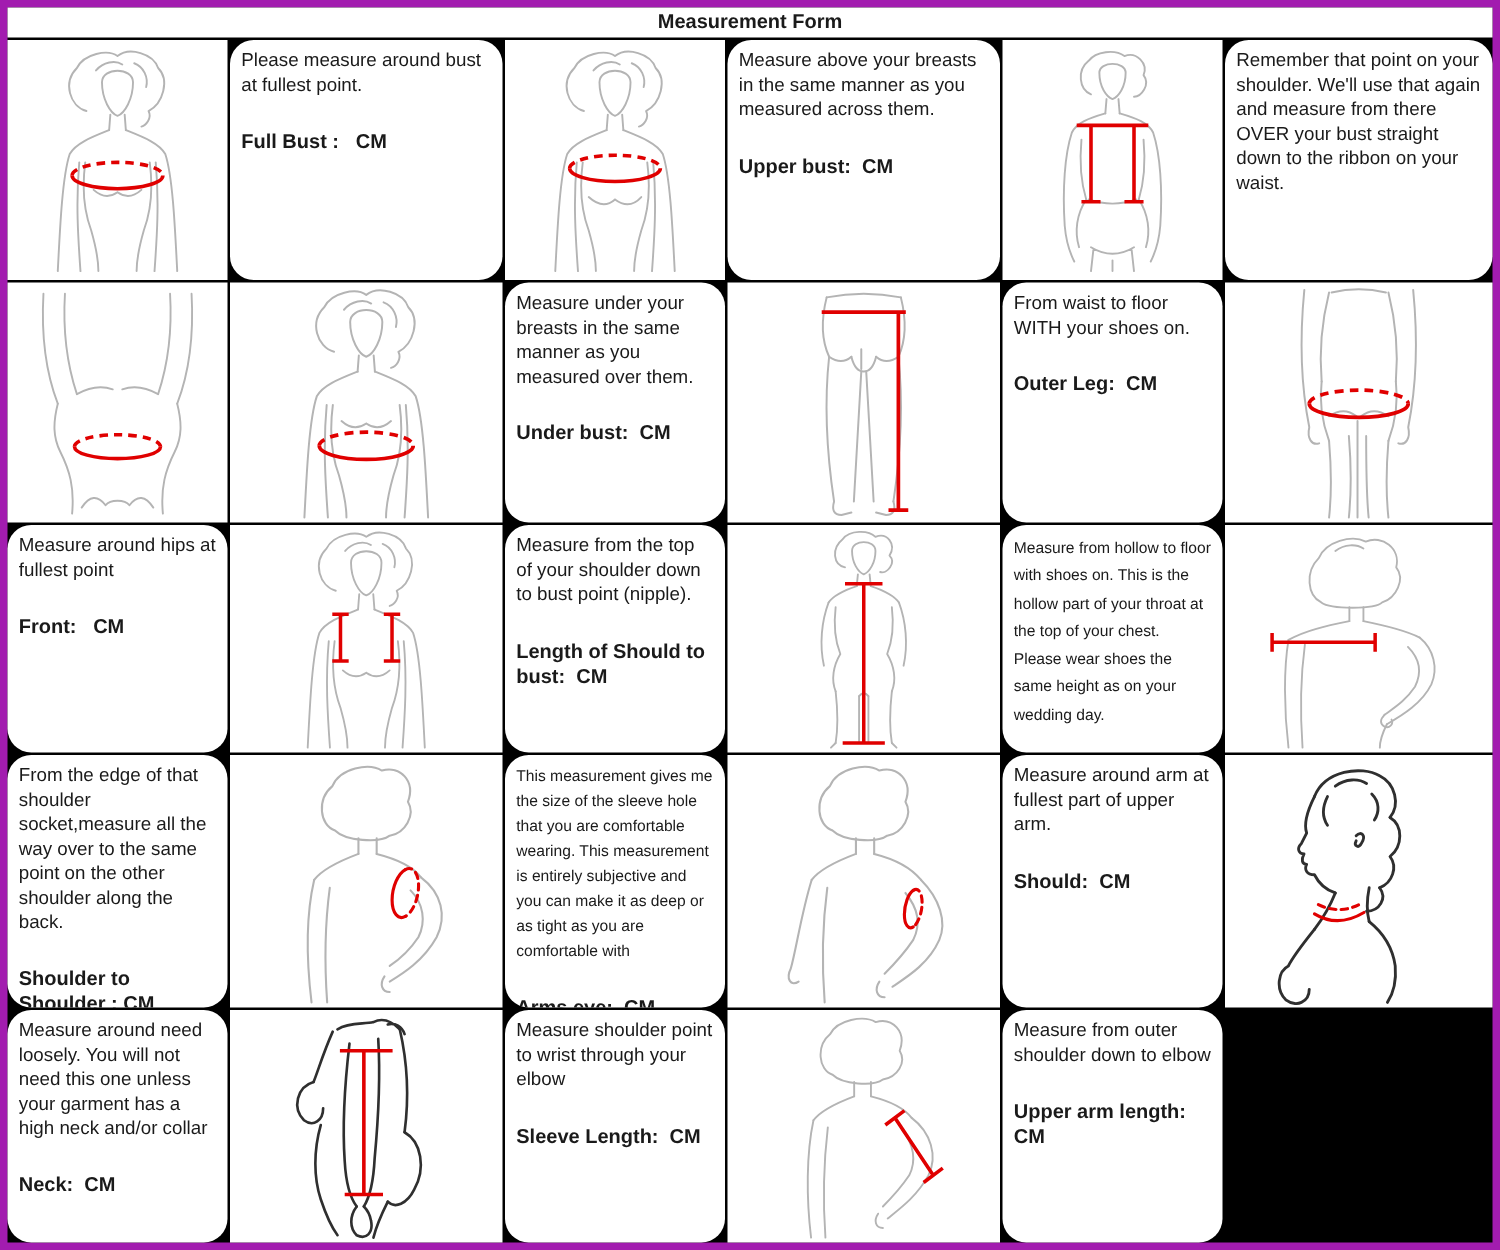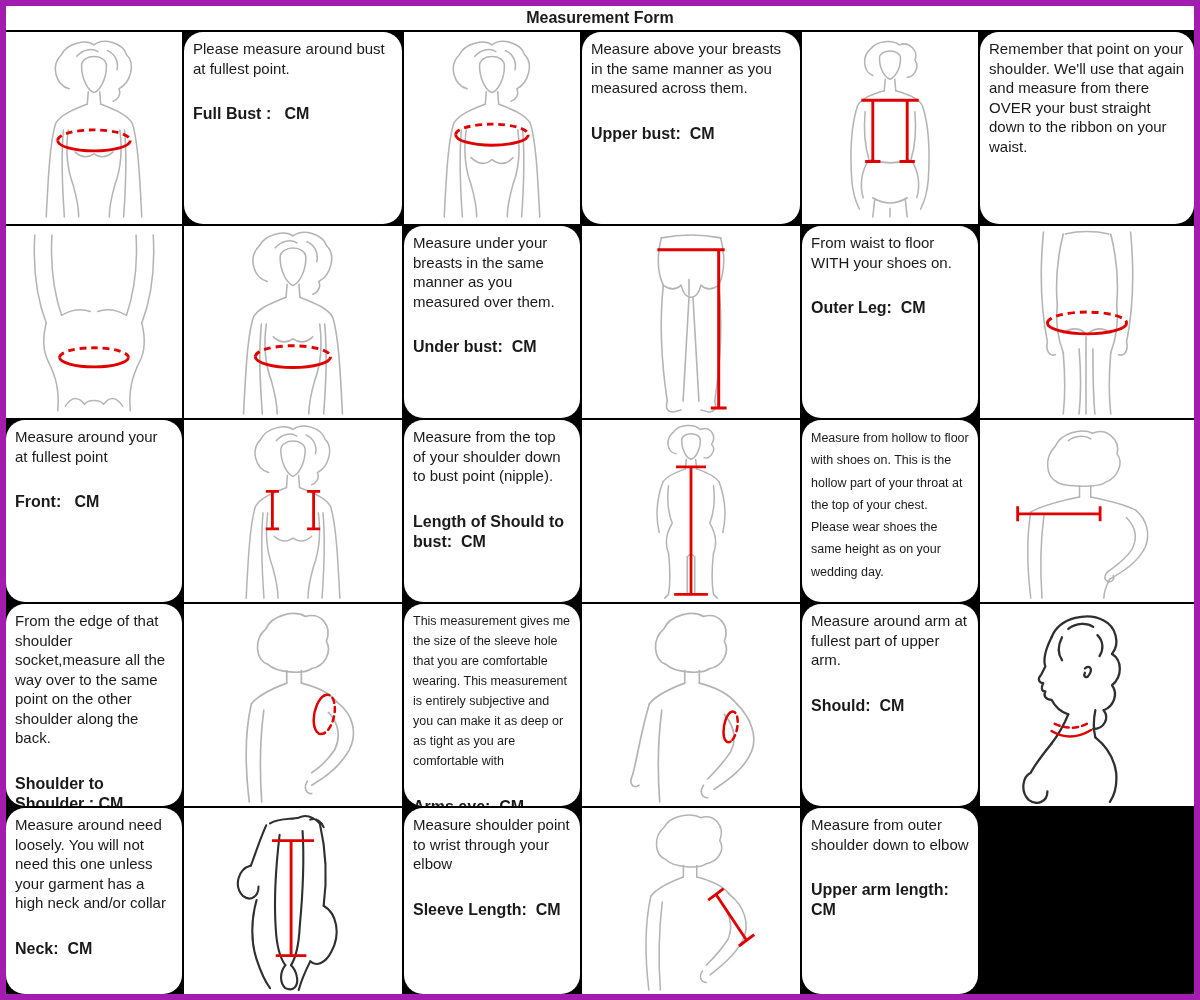--- a/index.html
+++ b/index.html
@@ -158,21 +158,21 @@
       <path class="g" d="M60,78 C58,95 60,110 66,126 M120,78 C122,95 120,110 114,126"></path>
       <path class="g" d="M66,106 Q78,98 88,106 M92,106 Q102,98 114,106"></path>
       <path class="g" d="M89,110 L89,188"></path>
       <path class="g" d="M66,126 C68,150 68,170 66,188 M82,122 C84,146 84,168 82,188"></path>
       <path class="g" d="M114,126 C112,150 112,170 114,188 M96,122 C96,146 96,168 98,188"></path>
       <path class="r" d="M50,96 A40,11 0 0 0 130,96"></path>
       <path class="rd" d="M50,96 A40,11 0 0 1 130,96"></path>
     </svg>
   </div>
   <div class="cell txt v-center">
-    <p class="body">Measure around your at fullest point</p>
+    <p class="body">Measure around hips at fullest point</p>
     <p class="label">Front:   CM</p>
   </div>
   <div class="cell img">
     <svg viewBox="0 0 180 190">
       <path class="g" d="M64,54 C50,50 44,30 56,18 C62,6 82,2 90,8 C100,0 120,6 124,18 C134,28 128,48 116,54 C119,60 114,66 110,67"></path>
       <path class="g" d="M72,20 C78,13 88,11 94,15 M104,14 C112,17 116,26 114,34"></path>
       <path class="g" d="M77,30 C77,17 103,17 103,30 C103,44 96,56 90,58 C84,56 77,44 77,30"></path>
       <path class="g" d="M84,57 L83,70 M96,57 L97,70"></path>
       <path class="g" d="M83,70 C68,76 55,81 50,90 C44,108 42,148 40,188"></path>
       <path class="g" d="M58,97 C55,130 57,160 59,188"></path>

